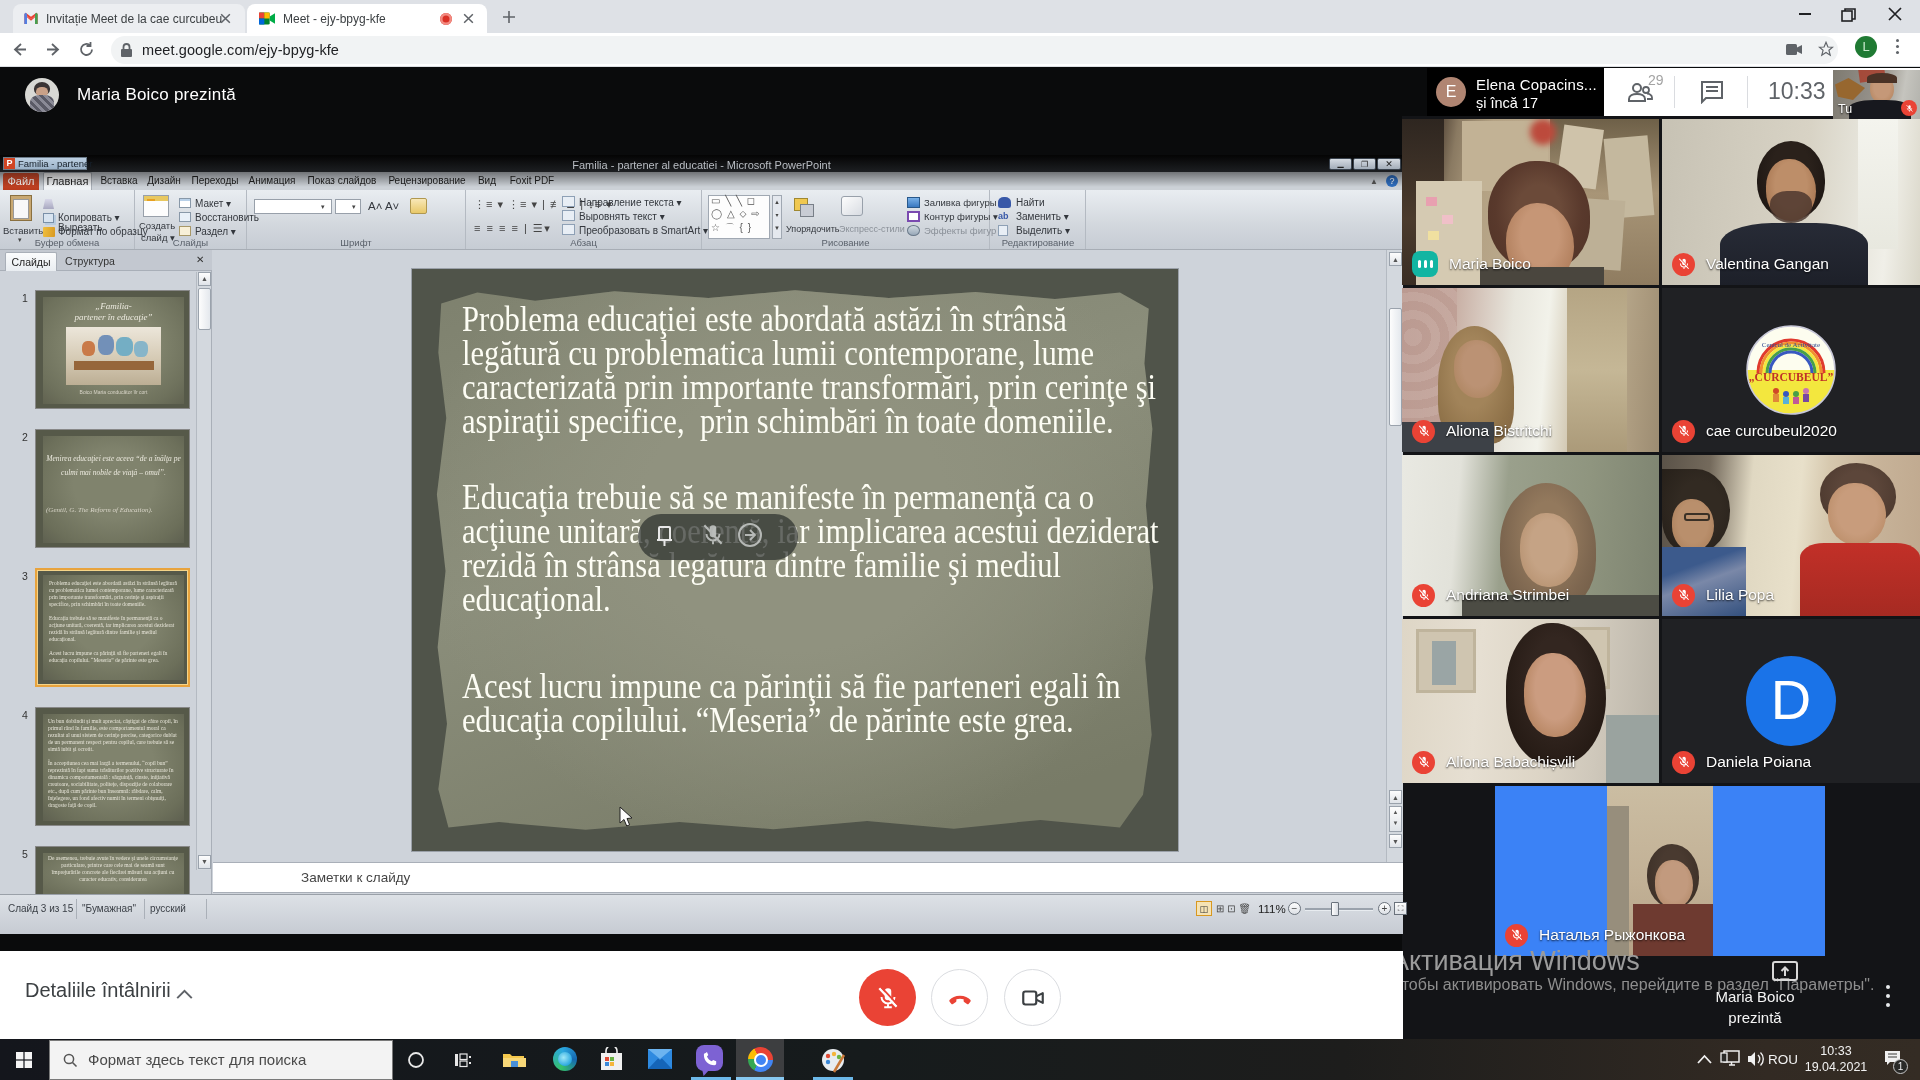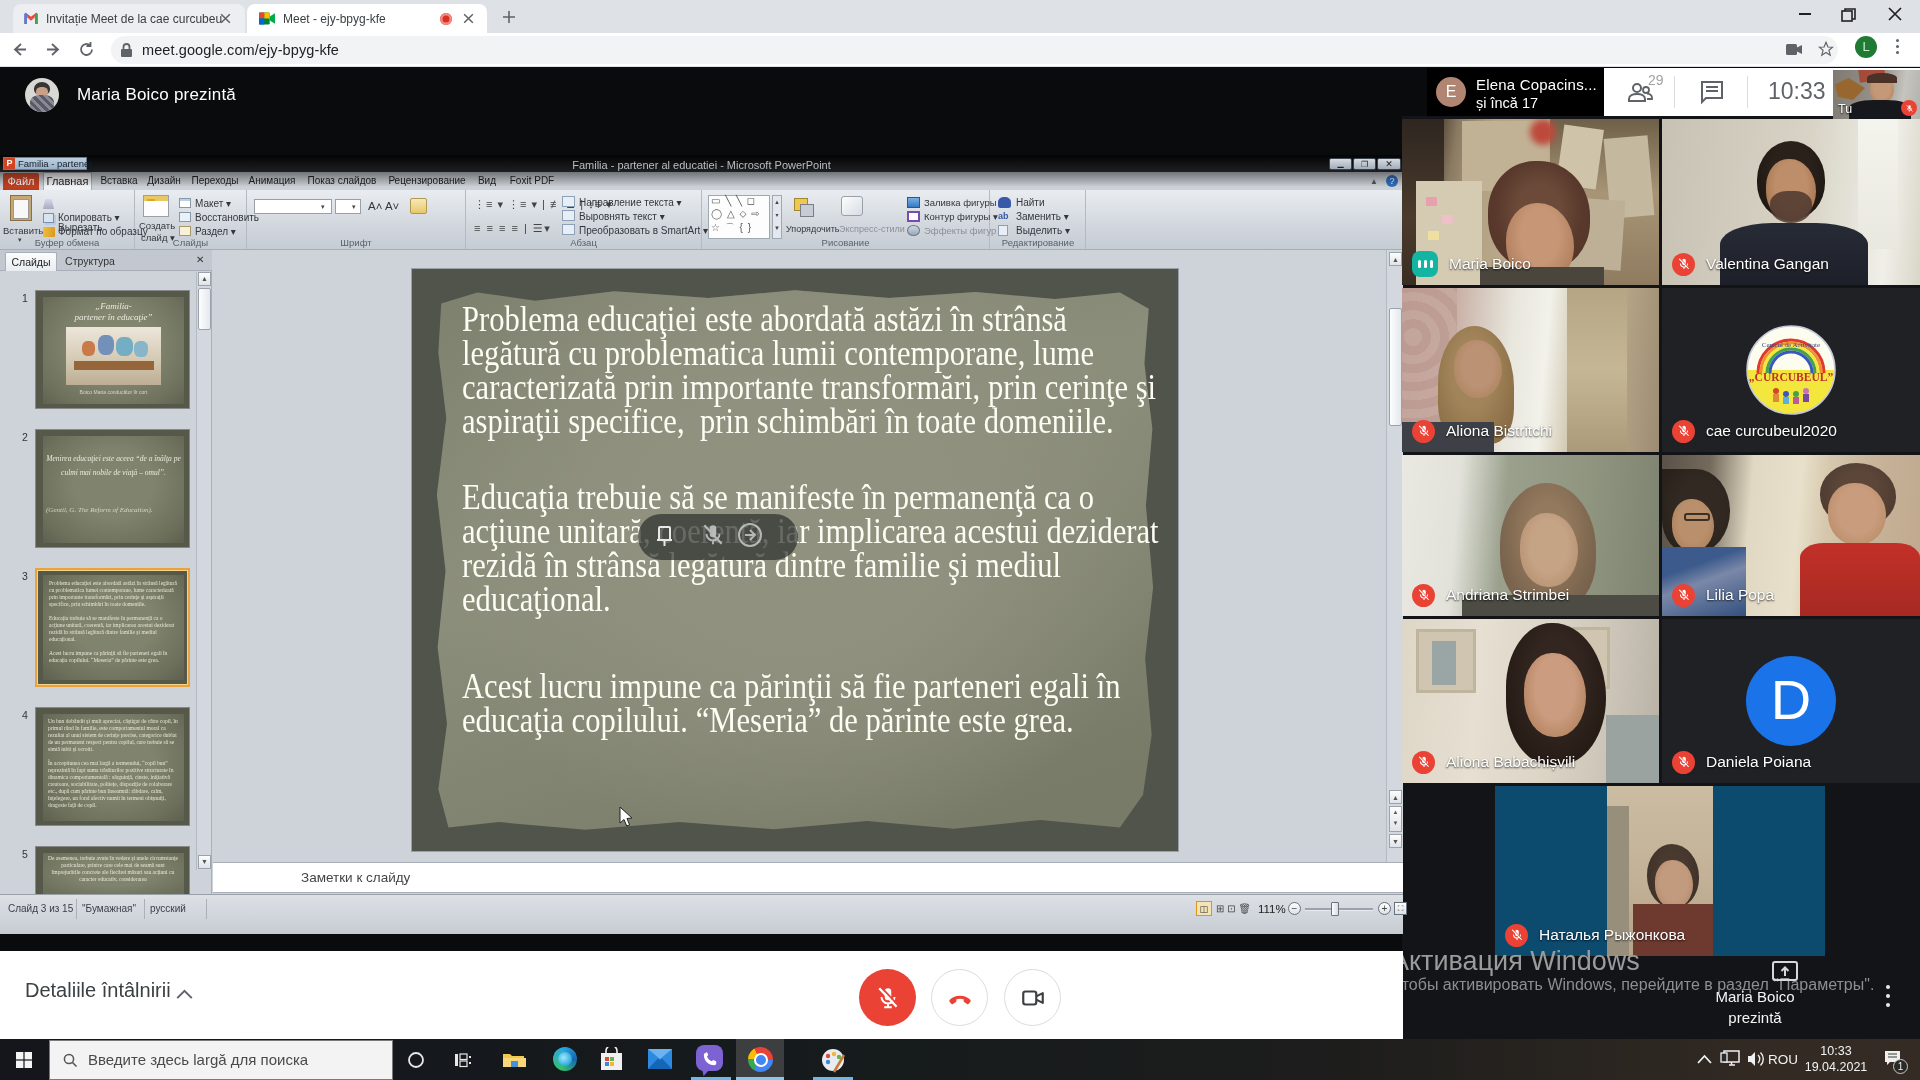--- a/index.html
+++ b/index.html
@@ -556,21 +556,21 @@
             <path d="M12 3 a3 3 0 0 1 3 3 v5 a3 3 0 0 1 -6 0 V6 a3 3 0 0 1 3-3 Z" fill="#fff"></path>
             <path d="M6 11 a6 6 0 0 0 12 0 M12 17 v3.5" stroke="#fff" stroke-width="1.8" fill="none"></path>
             <path d="M4 3 L20 20" stroke="#fff" stroke-width="2"></path>
             <path d="M5 2 L21 19" stroke="#ea4335" stroke-width="1.4"></path>
           </svg>
     </div>
         <div class="nametxt">Daniela Poiana</div>
       </div>
   </div>
 
-  <div class="tile" style="left:1495px;top:786px;width:330px;height:170px;background:#0c4a6e;text-align:right;">
+  <div class="tile" style="left:1495px;top:786px;width:330px;height:170px;background:#3b82f6;text-align:right;">
     <div class="abs" style="left:112px;top:0;width:106px;height:170px;background:linear-gradient(#cbbda2,#c2b196 55%, #b5a287);"></div>
     <div class="abs" style="left:112px;top:20px;width:22px;height:150px;background:#978e7c;"></div>
     <div class="abs" style="left:152px;top:58px;width:52px;height:64px;background:radial-gradient(ellipse at 50% 40%, #493a30 35%, #382c24);border-radius:48% 52% 46% 50%;"></div>
     <div class="abs" style="left:160px;top:74px;width:38px;height:48px;background:radial-gradient(ellipse at 50% 45%, #c29a7e 50%, #ae8462);border-radius:46% 54% 50% 50%;"></div>
     <div class="abs" style="left:138px;top:118px;width:80px;height:52px;background:#6e3a30;"></div>
     <div class="namerow">
         <div class="micoff">
       <svg width="14" height="14" viewBox="0 0 24 24">
             <path d="M12 3 a3 3 0 0 1 3 3 v5 a3 3 0 0 1 -6 0 V6 a3 3 0 0 1 3-3 Z" fill="#fff"></path>
             <path d="M6 11 a6 6 0 0 0 12 0 M12 17 v3.5" stroke="#fff" stroke-width="1.8" fill="none"></path>
@@ -639,21 +639,21 @@
         <rect x="0" y="0" width="7.4" height="7.4" fill="#f5f5f5"></rect>
         <rect x="8.6" y="0" width="7.4" height="7.4" fill="#f5f5f5"></rect>
         <rect x="0" y="8.6" width="7.4" height="7.4" fill="#f5f5f5"></rect>
         <rect x="8.6" y="8.6" width="7.4" height="7.4" fill="#f5f5f5"></rect>
       </svg>
     <div class="abs" style="left:49px;top:1px;width:344px;height:40px;background:#f3f3f3;border:1px solid #7a7a7a;"></div>
     <svg class="abs" style="left:62px;top:13px" width="16" height="16" viewBox="0 0 16 16">
         <circle cx="7" cy="7" r="4.6" fill="none" stroke="#555" stroke-width="1.5"></circle>
         <path d="M10.5 10.5 L14.5 14.5" stroke="#555" stroke-width="1.6"></path>
       </svg>
-    <div class="abs" style="left:88px;top:12px;font-size:15px;color:#4a4a4a;">Введите здесь largă для поиска</div>
+    <div class="abs" style="left:88px;top:12px;font-size:15px;color:#4a4a4a;">Формат здесь текст для поиска</div>
 
     <svg class="abs" style="left:407px;top:12px" width="18" height="18" viewBox="0 0 18 18">
         <circle cx="9" cy="9" r="7" fill="none" stroke="#e8e8e8" stroke-width="1.8"></circle>
       </svg>
     <svg class="abs" style="left:454px;top:12px" width="18" height="18" viewBox="0 0 18 18">
         <rect x="1" y="3" width="3" height="12" fill="#e8e8e8"></rect>
         <rect x="6" y="3" width="7" height="5.5" fill="none" stroke="#e8e8e8" stroke-width="1.2"></rect>
         <rect x="6" y="10" width="7" height="5.5" fill="none" stroke="#e8e8e8" stroke-width="1.2"></rect>
         <rect x="15" y="5" width="2" height="2" fill="#e8e8e8"></rect>
         <rect x="15" y="11" width="2" height="2" fill="#e8e8e8"></rect>

